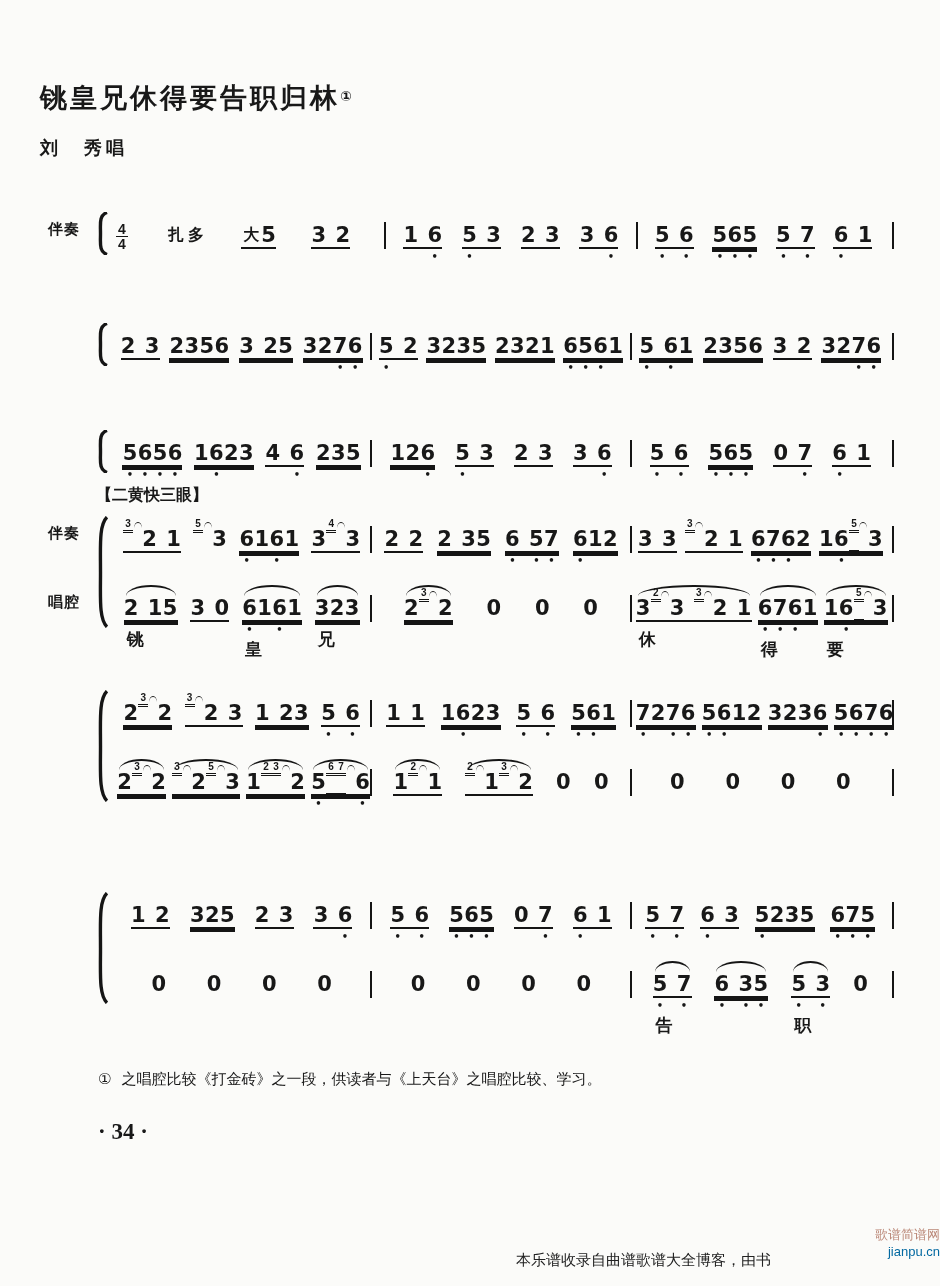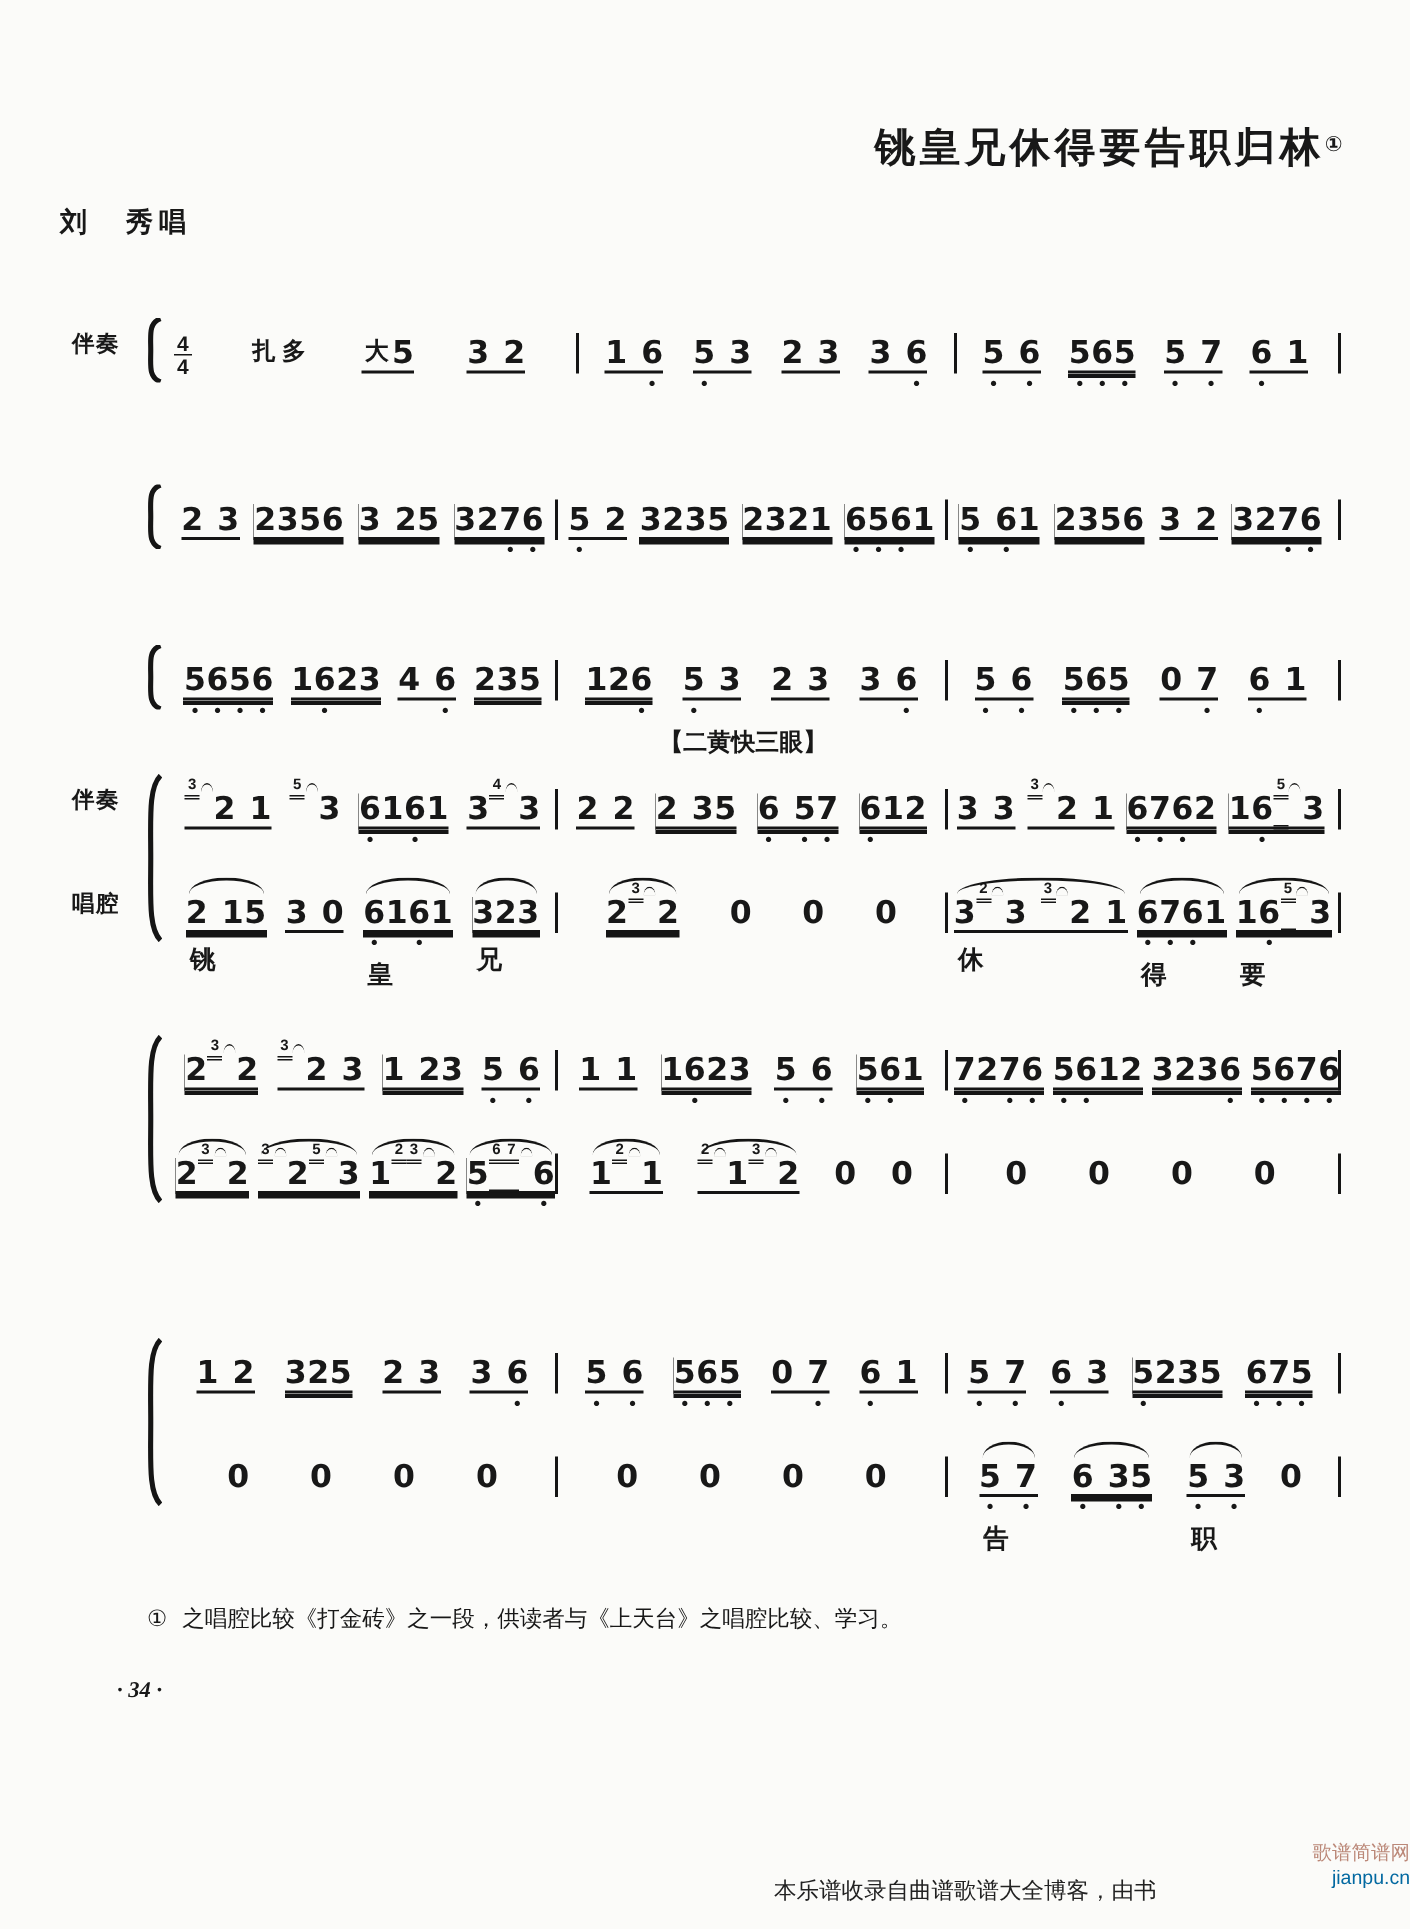--- a/index.html
+++ b/index.html
@@ -3,32 +3,32 @@
 <meta charset="utf-8">
 <style>
   html,body{margin:0;padding:0;}
   body{
     width:940px;height:1286px;box-sizing:border-box;
     background:#fbfbf9;color:#181818;position:relative;overflow:hidden;
     font-family:"Liberation Sans","DejaVu Sans",sans-serif;
     padding:70px 45px 0 40px;
   }
   
-  .title-wrap{text-align:right;margin-top:10px;}
+  .title-wrap{text-align:left;margin-top:10px;}
   .title{font-size:27px;font-weight:bold;letter-spacing:3px;display:inline;}
   .fnref{font-size:14px;vertical-align:super;font-weight:bold;}
   .subtitle{text-align:left;font-size:18px;font-weight:bold;letter-spacing:4px;margin-top:20px;}
 
   
   .score{margin-top:46px;}
   .section-label{font-weight:bold;font-size:16px;margin:44px 0 8px 56px;}
   .sys{position:relative;padding-left:74px;}
   .sys .bracket{position:absolute;left:56px;top:2px;height:calc(100% - 6px);width:12px;}
   .m-gap1{margin-top:50px;} .m-gap2{margin-top:62px;} .m-gap3{margin-top:58px;}
-  .m-gap4{margin-top:8px;text-align:center;} .m-gap5{margin-top:56px;} .m-gap6{margin-top:84px;}
+  .m-gap4{margin-top:8px;} .m-gap5{margin-top:56px;} .m-gap6{margin-top:84px;}
   .linewrap{position:relative;}
   .linewrap + .linewrap{margin-top:20px;}
   .linewrap.haslyrics{margin-bottom:34px;}
   .plabel{position:absolute;right:calc(100% + 34px);top:10px;font-size:15px;font-weight:bold;white-space:nowrap;letter-spacing:1px;}
   .line{display:flex;align-items:flex-start;width:100%;}
   .measure{flex:1 1 0;display:flex;justify-content:space-evenly;align-items:flex-start;min-width:0;}
   .barline{width:2px;background:#151515;height:27px;margin:12px 1px 0 1px;flex:0 0 2px;}
   .barline.end{margin-left:4px;}
 
   .timesig{display:inline-flex;flex-direction:column;align-items:center;margin:13px 6px 0 2px;font-weight:bold;font-size:14px;line-height:12px;}
@@ -48,21 +48,21 @@
   .cell.g{width:10px;font-size:10px;font-weight:bold;line-height:10px;align-self:flex-start;margin-top:-7px;border-bottom:3px double #151515;padding-bottom:1px;}
   .cell.tie{width:9px;align-self:flex-start;margin-top:-4px;}
   .cell.tie i{display:block;width:8px;height:5px;border-top:1.8px solid #151515;border-radius:50% 50% 0 0/100% 100% 0 0;}
   .dots{display:flex;height:10px;}
   .dots .cell{align-items:flex-start;font-size:10px;line-height:9px;padding-top:3px;font-weight:bold;}
   .lyric{position:absolute;top:100%;left:3px;margin-top:6px;font-size:17px;font-weight:bold;white-space:nowrap;}
 
   
   .footnote{margin-top:62px;margin-left:58px;font-size:15px;}
   .footnote .marker{margin-right:10px;}
-  .pageno{margin-top:30px;margin-left:38px;font-size:15px;font-style:italic;font-weight:bold;font-family:"Liberation Serif",serif;}
+  .pageno{margin-top:30px;margin-left:58px;font-size:23px;font-weight:bold;font-family:"Liberation Serif",serif;}
   .wm-bottom{position:absolute;left:488px;bottom:16px;font-size:15px;white-space:nowrap;color:#222;margin-left:28px;}
   .wm-site{position:absolute;right:0;bottom:26px;text-align:right;font-size:13px;line-height:17px;}
 </style>
 </head>
 <body>
 
 <div class="title-wrap">
   <span class="title">铫皇兄休得要告职归林</span><span class="fnref">①</span>
 </div>
 <div class="subtitle">刘　秀唱</div>

